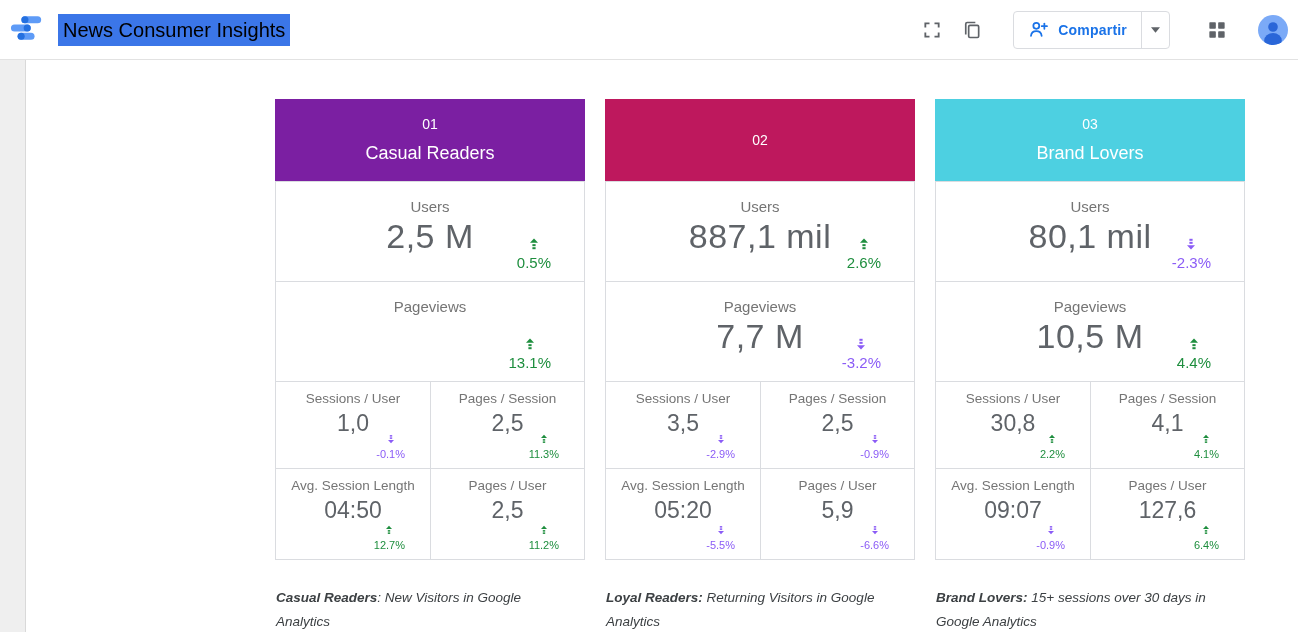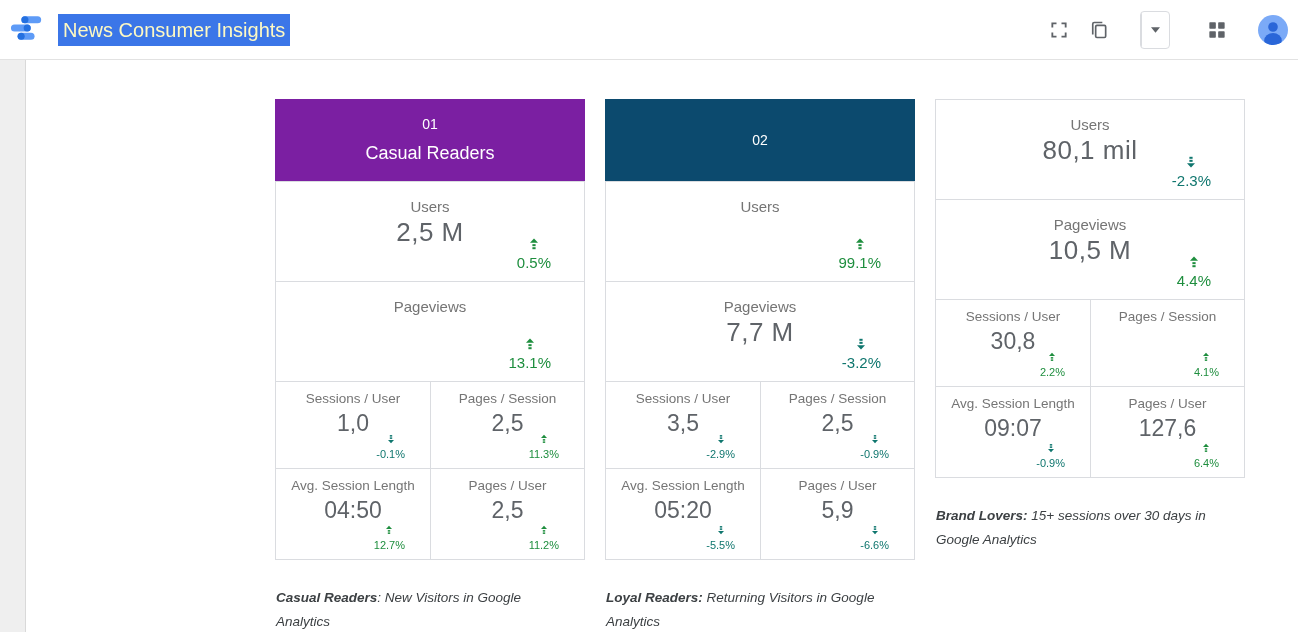--- a/index.html
+++ b/index.html
@@ -8,21 +8,21 @@
     background:#ffffff;font-family:"Liberation Sans",sans-serif;
     -webkit-font-smoothing:antialiased;
   }
   
   .topbar{
     position:absolute;top:0;left:0;right:0;height:59px;background:#fff;
     border-bottom:1px solid #e2e2e2;display:flex;align-items:center;z-index:5;
   }
   .logo{margin-left:10px;flex:0 0 auto;}
   .report-title{
-    margin-left:14px;font-size:20px;line-height:26px;color:#fef9c3;
+    margin-left:14px;font-size:20px;line-height:26px;color:#000000;
     background:#3b76e8;padding:3px 5px;white-space:nowrap;
   }
   .topbar-right{margin-left:auto;display:flex;align-items:center;margin-right:10px;}
   .icon-btn{
     width:38px;height:38px;display:flex;align-items:center;justify-content:center;
     color:#5f6368;cursor:pointer;background:none;border:none;padding:0;
   }
   .share-btn{
     display:flex;align-items:stretch;height:36px;border:1px solid #dadce0;
     border-radius:4px;margin:0 28px 0 22px;background:#fff;overflow:hidden;
@@ -45,35 +45,35 @@
   .card{position:absolute;top:99px;width:310px;}
   .card-header{
     height:82px;color:#fff;text-align:center;display:flex;flex-direction:column;
     justify-content:center;gap:11px;
   }
   .card-num{font-size:14px;}
   .card-name{font-size:18px;}
   .card-body{border:1px solid #dadce0;background:#fff;}
   .metric{position:relative;height:99px;text-align:center;border-bottom:1px solid #dadce0;}
   .metric-label{padding-top:16px;font-size:15px;color:#757575;}
-  .metric-value{font-size:26px;color:#5f6368;margin-top:2px;letter-spacing:.5px;}
+  .metric-value{font-size:34px;color:#5f6368;margin-top:2px;letter-spacing:.5px;}
   .quad{display:grid;grid-template-columns:1fr 1fr;}
   .qcell{position:relative;height:86px;text-align:center;}
   .qcell.qright{border-left:1px solid #dadce0;}
   .qcell.qbottom{border-top:1px solid #dadce0;height:90px;}
   .qlabel{padding-top:9px;font-size:13.5px;color:#757575;}
   .qvalue{font-size:23px;color:#5f6368;margin-top:4px;}
   
   .delta{position:absolute;display:inline-flex;align-items:center;gap:4px;font-size:15px;flex-direction:column;}
   .metric .delta{right:33px;bottom:10px;}
   .qcell .delta{right:25px;bottom:8px;font-size:11px;}
   .delta svg{width:8px;height:12px;flex:0 0 auto;}
   .qcell .delta svg{width:6px;height:10px;}
   .delta.up{color:#1e8e3e;}
-  .delta.down{color:#0f766e;}
+  .delta.down{color:#8b5cf6;}
   .delta.down svg{transform:rotate(180deg);}
   
   .footnote{
     margin:26px 0 0 1px;width:280px;font-size:13.5px;font-style:italic;
     color:#3c4043;line-height:24px;
   }
   .footnote b{font-weight:bold;}
 </style>
 </head>
 <body>
@@ -105,20 +105,31 @@
     <button class="icon-btn" style="margin-left:2px;">
       <span style="line-height:0;">
         <svg width="20" height="20" viewBox="0 0 24 24" fill="none" stroke="currentColor" stroke-width="2">
           <rect x="8" y="6.5" width="12" height="14.5" rx="1.5"></rect>
           <path d="M4.5 17.5V4.8c0-1 .8-1.8 1.8-1.8H16"></path>
         </svg>
       </span>
     </button>
 
     <div class="share-btn">
+      <div class="share-main">
+        <span style="line-height:0;">
+          <svg width="21" height="21" viewBox="0 0 24 24" fill="none" stroke="#1a73e8" stroke-width="2" stroke-linecap="round">
+            <circle cx="9.5" cy="7.8" r="3.4"></circle>
+            <path d="M3.4 19.2c.4-3.2 2.9-5.3 6.1-5.3s5.7 2.1 6.1 5.3"></path>
+            <path d="M18.7 5.2v6"></path>
+              <path d="M15.7 8.2h6"></path>
+          </svg>
+        </span>
+        <span>Compartir</span>
+      </div>
       <div class="share-caret">
         <span style="line-height:0;">
           <svg width="9" height="6" viewBox="0 0 10 6">
               <polygon points="0,0 10,0 5,6" fill="#5f6368"></polygon>
             </svg>
         </span>
       </div>
     </div>
 
     <button class="icon-btn">
@@ -228,33 +239,34 @@
             </svg>
           <span>11.2%</span>
         </span>
       </div>
     </div>
   </div>
   <p class="footnote"><b>Casual Readers</b><span>: New Visitors in Google Analytics</span></p>
 </div>
 
 <div class="card" style="left:605px;">
-  <div class="card-header" style="background-color: #0c4a6e;">
+  <div class="card-header" style="background-color: #be185d;">
     <div class="card-num">02</div>
   </div>
   <div class="card-body">
     <div class="metric">
       <div class="metric-label">Users</div>
+      <div class="metric-value">887,1 mil</div>
       <span class="delta up">
         <svg viewBox="0 0 10 14" fill="currentColor">
             <polygon points="5,0 10,5.5 0,5.5"></polygon>
             <rect x="3" y="7.2" width="4" height="2.5"></rect>
             <rect x="3" y="11" width="4" height="2.5"></rect>
           </svg>
-        <span>99.1%</span>
+        <span>2.6%</span>
       </span>
     </div>
     <div class="metric">
       <div class="metric-label">Pageviews</div>
       <div class="metric-value">7,7 M</div>
       <span class="delta down">
         <svg viewBox="0 0 10 14" fill="currentColor">
             <polygon points="5,0 10,5.5 0,5.5"></polygon>
             <rect x="3" y="7.2" width="4" height="2.5"></rect>
             <rect x="3" y="11" width="4" height="2.5"></rect>
@@ -310,20 +322,24 @@
             </svg>
           <span>-6.6%</span>
         </span>
       </div>
     </div>
   </div>
   <p class="footnote"><b>Loyal Readers:</b><span> Returning Visitors in Google Analytics</span></p>
 </div>
 
 <div class="card" style="left:935px;">
+  <div class="card-header" style="background-color: rgb(77, 208, 225);">
+    <div class="card-num">03</div>
+    <div class="card-name">Brand Lovers</div>
+  </div>
   <div class="card-body">
     <div class="metric">
       <div class="metric-label">Users</div>
       <div class="metric-value">80,1 mil</div>
       <span class="delta down">
         <svg viewBox="0 0 10 14" fill="currentColor">
             <polygon points="5,0 10,5.5 0,5.5"></polygon>
             <rect x="3" y="7.2" width="4" height="2.5"></rect>
             <rect x="3" y="11" width="4" height="2.5"></rect>
           </svg>
@@ -350,20 +366,21 @@
           <svg viewBox="0 0 10 14" fill="currentColor">
               <polygon points="5,0 10,5.5 0,5.5"></polygon>
               <rect x="3" y="7.2" width="4" height="2.5"></rect>
               <rect x="3" y="11" width="4" height="2.5"></rect>
             </svg>
           <span>2.2%</span>
         </span>
       </div>
       <div class="qcell qright">
         <div class="qlabel">Pages / Session</div>
+        <div class="qvalue">4,1</div>
         <span class="delta up">
           <svg viewBox="0 0 10 14" fill="currentColor">
               <polygon points="5,0 10,5.5 0,5.5"></polygon>
               <rect x="3" y="7.2" width="4" height="2.5"></rect>
               <rect x="3" y="11" width="4" height="2.5"></rect>
             </svg>
           <span>4.1%</span>
         </span>
       </div>
       <div class="qcell qbottom">

